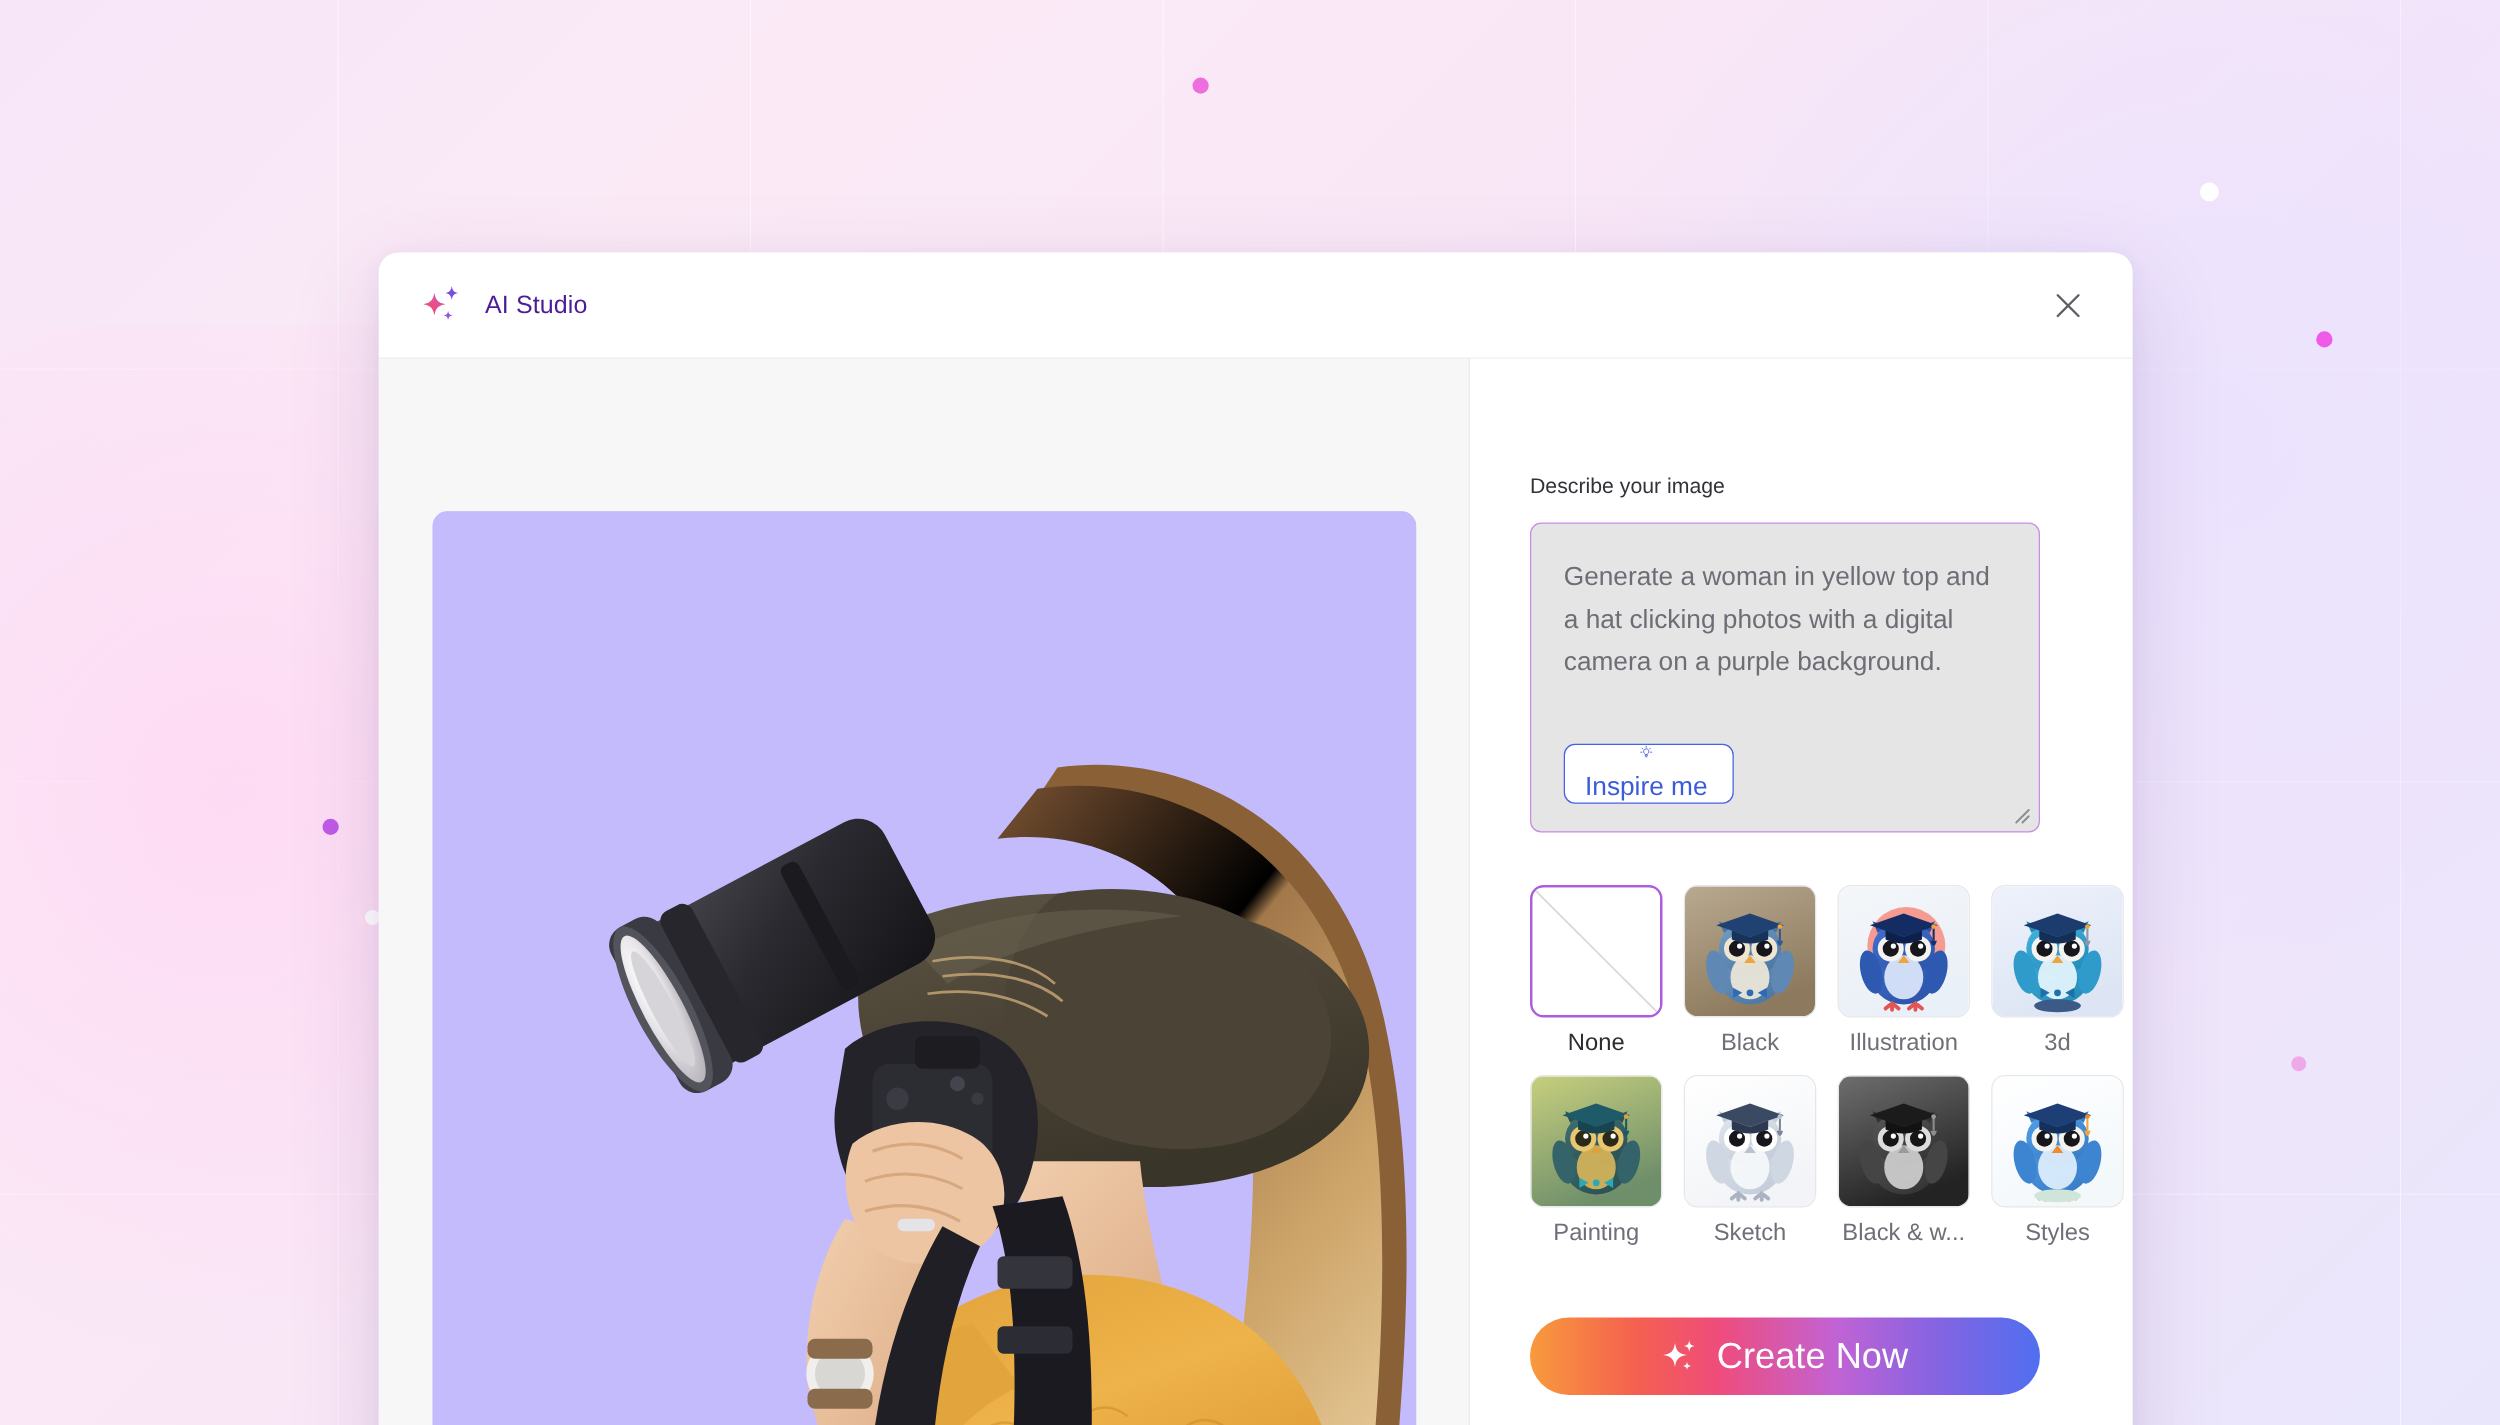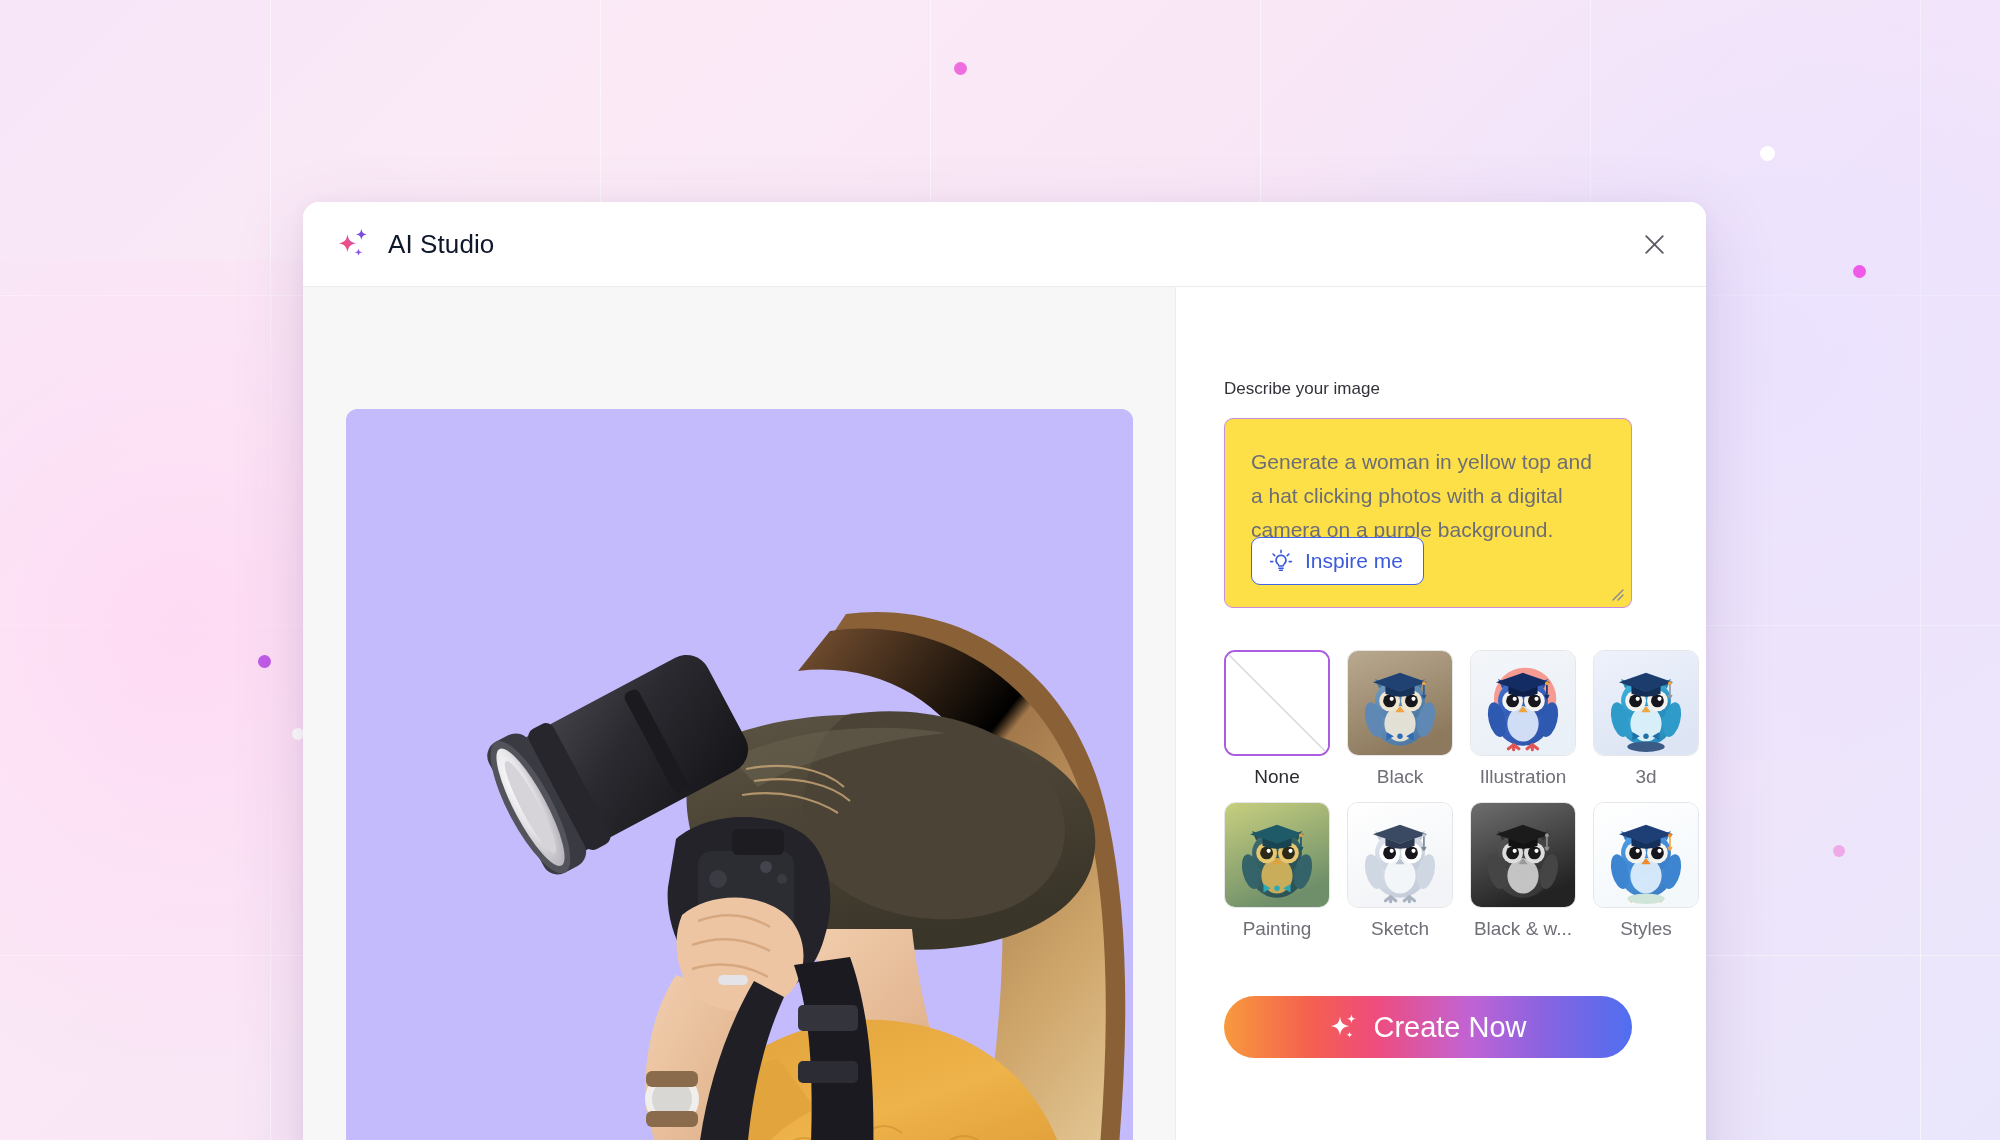--- a/index.html
+++ b/index.html
@@ -68,22 +68,22 @@
     flex: 0 0 85px;
     background: #ffffff;
     border-bottom: 1px solid #ececed;
     display: flex;
     align-items: center;
     padding: 0 32px 0 34px;
   }
   #header-left { display: flex; align-items: center; gap: 17px; }
   #sparkle-logo { width: 34px; height: 34px; display: block; }
   #modal-title {
-    font-size: 26px;
-    color: #0f172a;
+    font-size: 20px;
+    color: #4c1d95;
     letter-spacing: .1px;
   }
   #close-button {
     margin-left: auto;
     width: 40px; height: 40px;
     display: flex; align-items: center; justify-content: center;
     border-radius: 8px;
     cursor: pointer;
     background: transparent;
     border: 0;
@@ -124,43 +124,44 @@
     font-size: 17px;
     color: #32323a;
     margin-bottom: 19px;
   }
 
   
   #prompt-box {
     position: relative;
     border: 1.6px solid #c98ce0;
     border-radius: 9px;
-    background: #fde047;
+    background: #e5e5e5;
     padding: 26px 26px 22px 26px;
-    height: 190px;
+    height: 248px;
   }
   #prompt-text {
     font-size: 21px;
     line-height: 34px;
     color: #6d6d76;
     white-space: pre-wrap;
   }
   #inspire-button {
     position: absolute;
     left: 26px;
     bottom: 22px;
     display: inline-flex;
     align-items: center;
     gap: 11px;
     height: 48px;
     padding: 0 20px 0 16px;
     background: #ffffff;
     border: 1.5px solid #4263eb;
     border-radius: 9px;
     cursor: pointer;
+    flex-direction: column;
   }
   #inspire-label { font-size: 21px; color: #3b5bdb; }
   #resize-grip {
     position: absolute;
     right: 6px; bottom: 5px;
     width: 16px; height: 16px;
     cursor: nwse-resize;
   }
 
   

